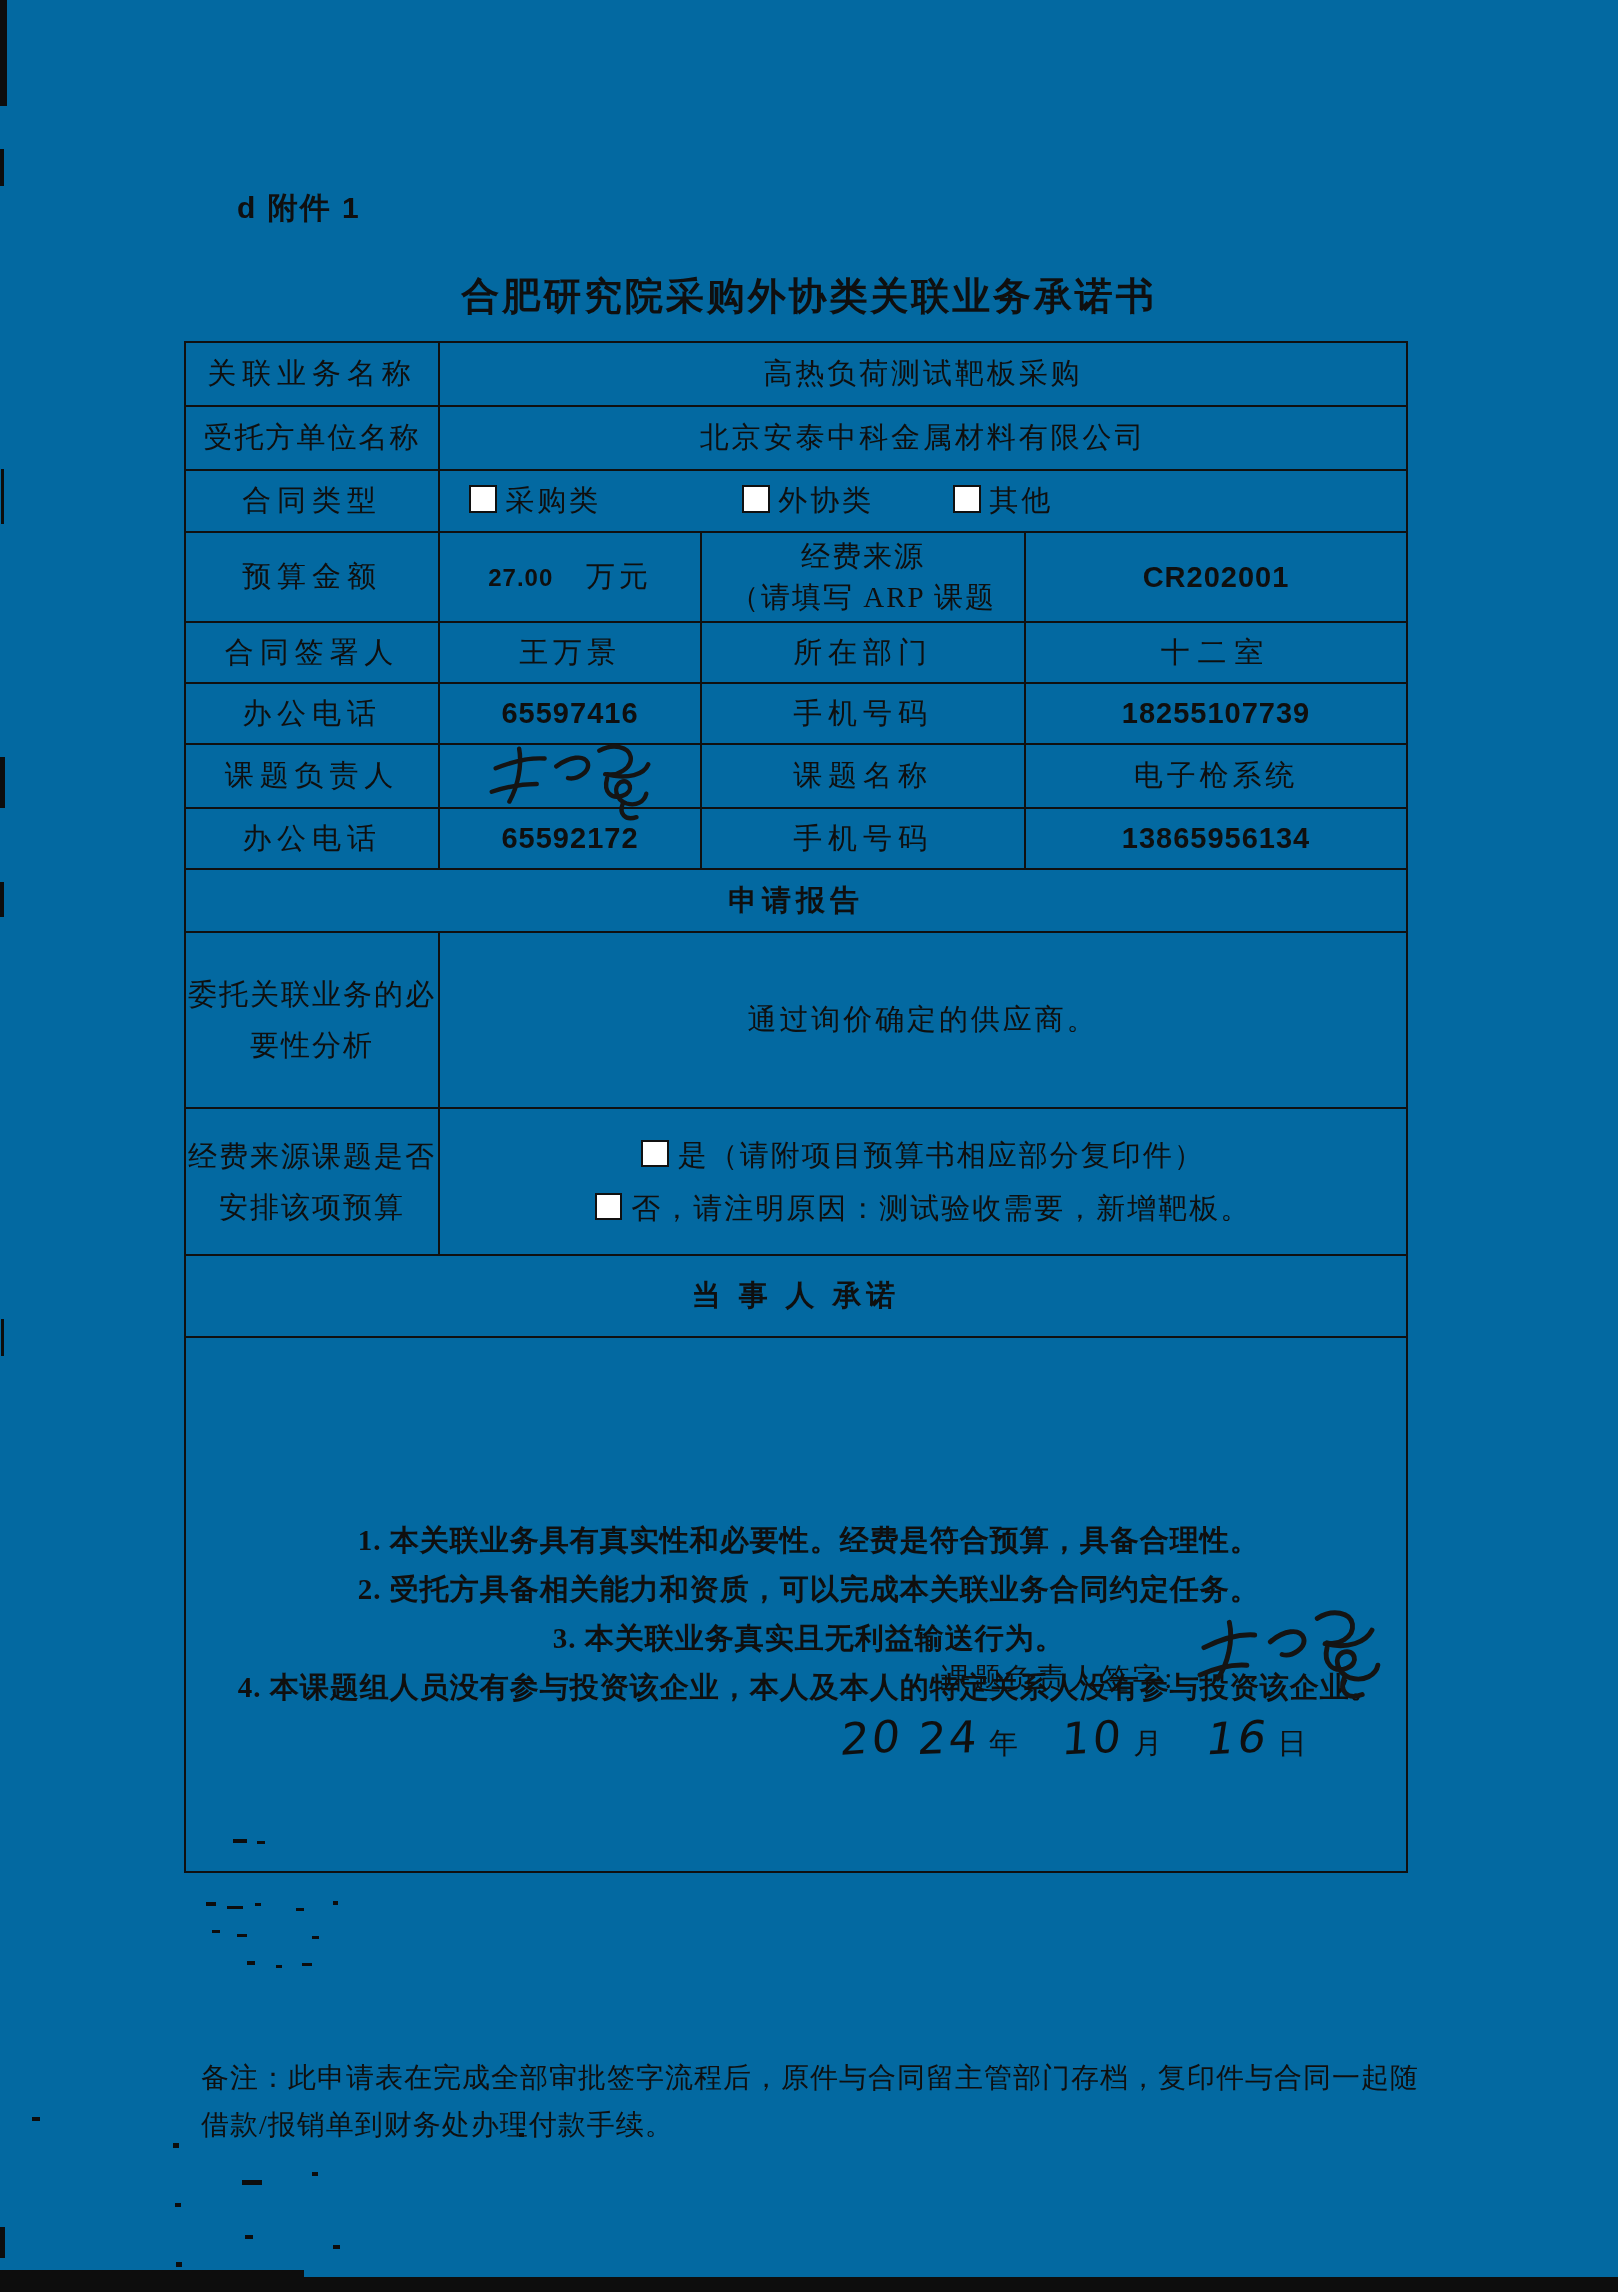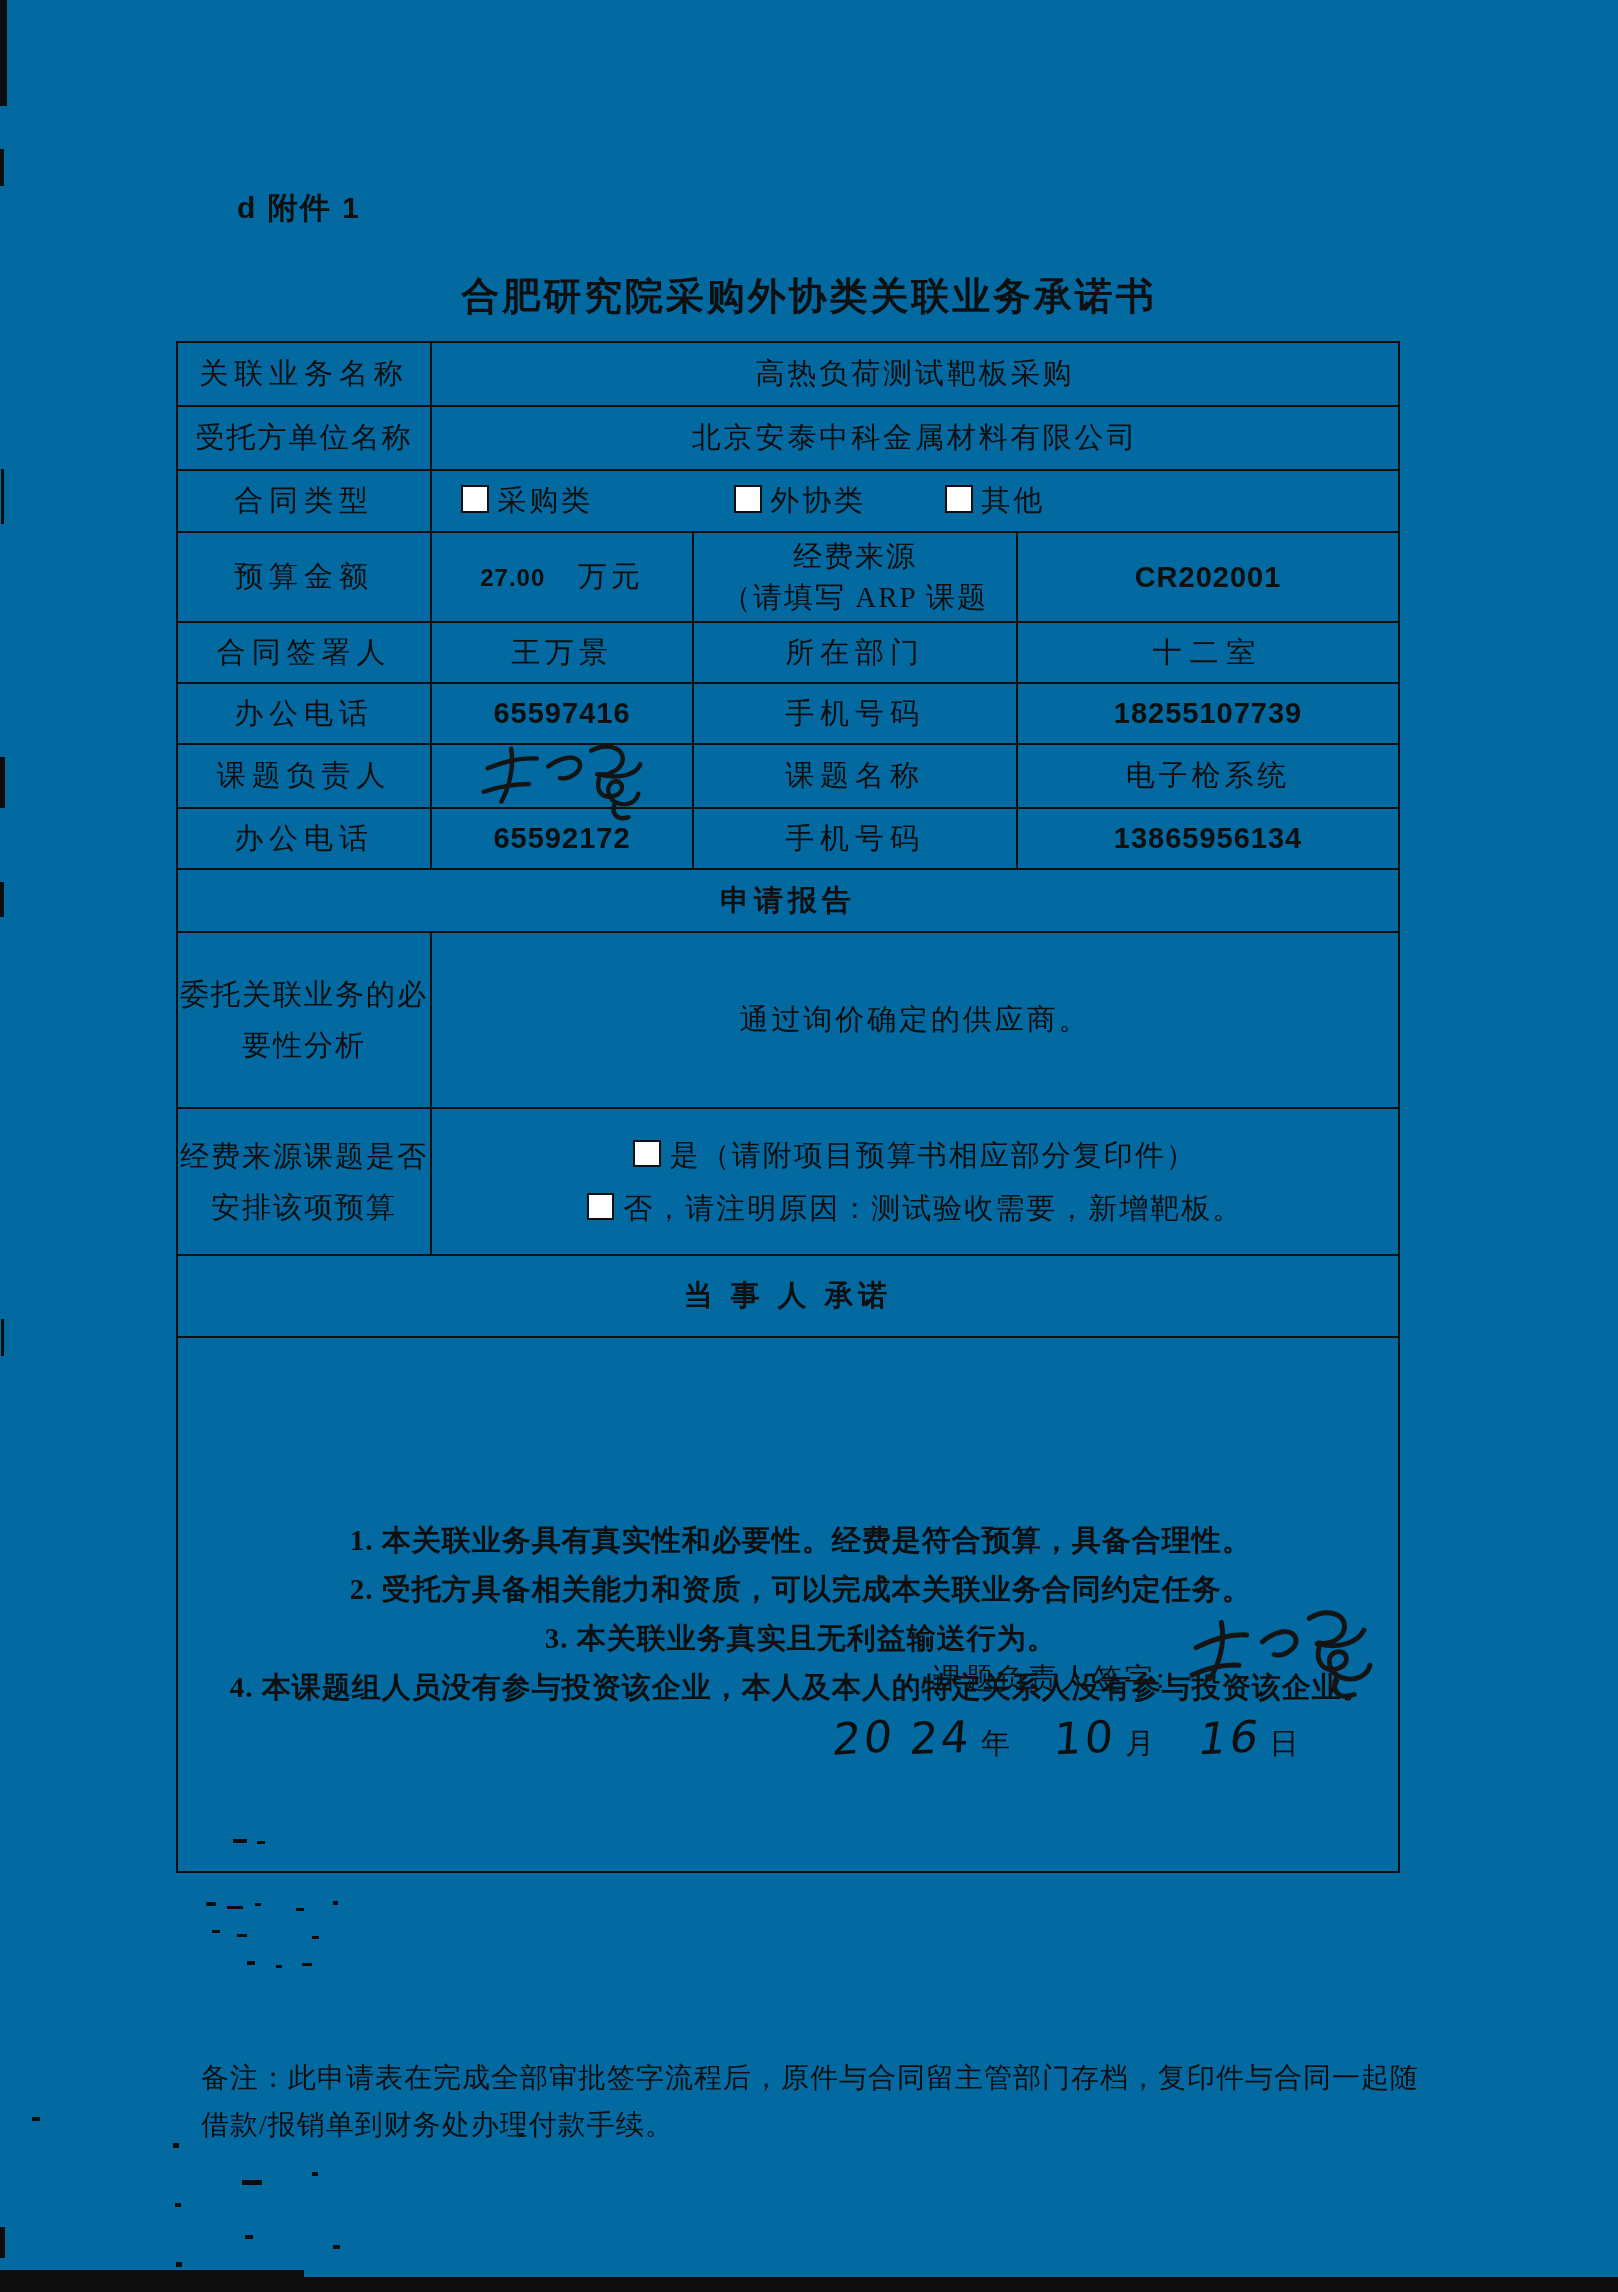--- a/index.html
+++ b/index.html
@@ -4,21 +4,21 @@
 <style>
   html,body{margin:0;padding:0;background:#ffffff;}
   .page{position:relative;width:1618px;height:2293px;background:#0369a1;
         font-family:"Liberation Serif",serif;color:#0f0f0f;overflow:hidden;}
 
   .attach{position:absolute;left:237px;top:188px;
           font-family:"Liberation Sans",sans-serif;font-weight:700;font-size:30px;letter-spacing:2px;}
   .title{position:absolute;left:0;top:271px;width:1618px;text-align:center;
          font-family:"Liberation Sans",sans-serif;font-weight:800;font-size:38px;letter-spacing:2.9px;}
 
-  table.form{position:absolute;left:176px;top:341px;width:1222px;
+  table.form{position:absolute;left:184px;top:341px;width:1222px;
              border-collapse:collapse;table-layout:fixed;}
   table.form td{border:2.9px solid #101010;padding:0;font-size:29px;text-align:center;
                 vertical-align:middle;position:relative;}
   .lbl{letter-spacing:5.9px;}
   .lbl-tight{letter-spacing:2px;}
   .vleft{text-align:left;padding-left:33px;letter-spacing:2.9px;}
   .num{font-family:"Liberation Sans",sans-serif;font-weight:700;font-size:24px;letter-spacing:1px;}
   .hdr{font-family:"Liberation Sans",sans-serif;font-weight:800;font-size:32px;letter-spacing:4.9px;}
   .small2{font-size:27.4px;line-height:41px;letter-spacing:2px;margin-top:26px;}
 

